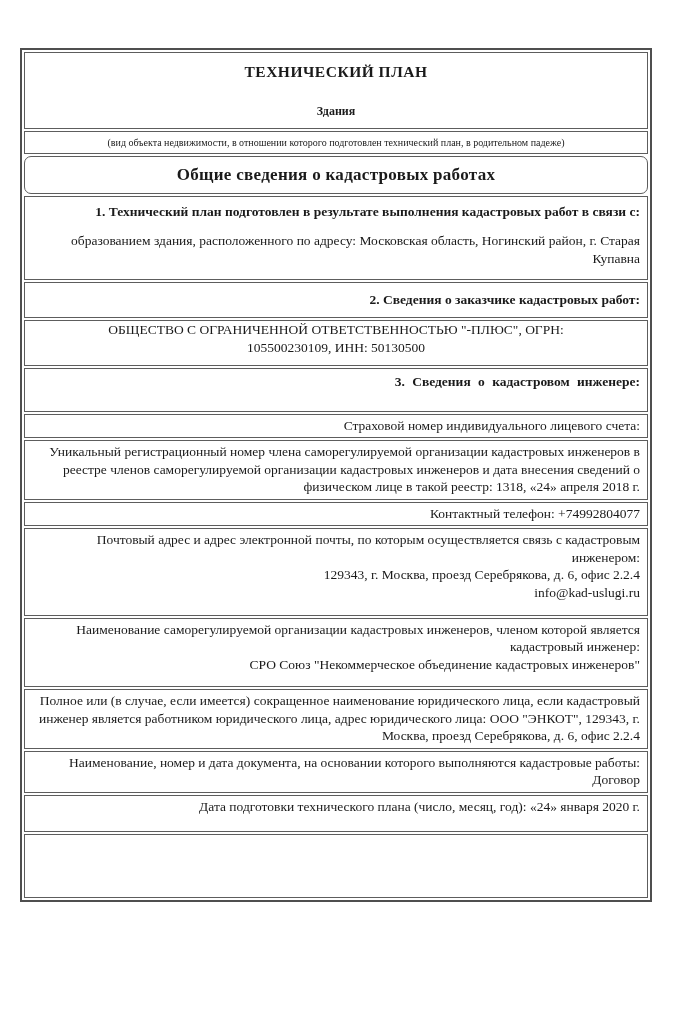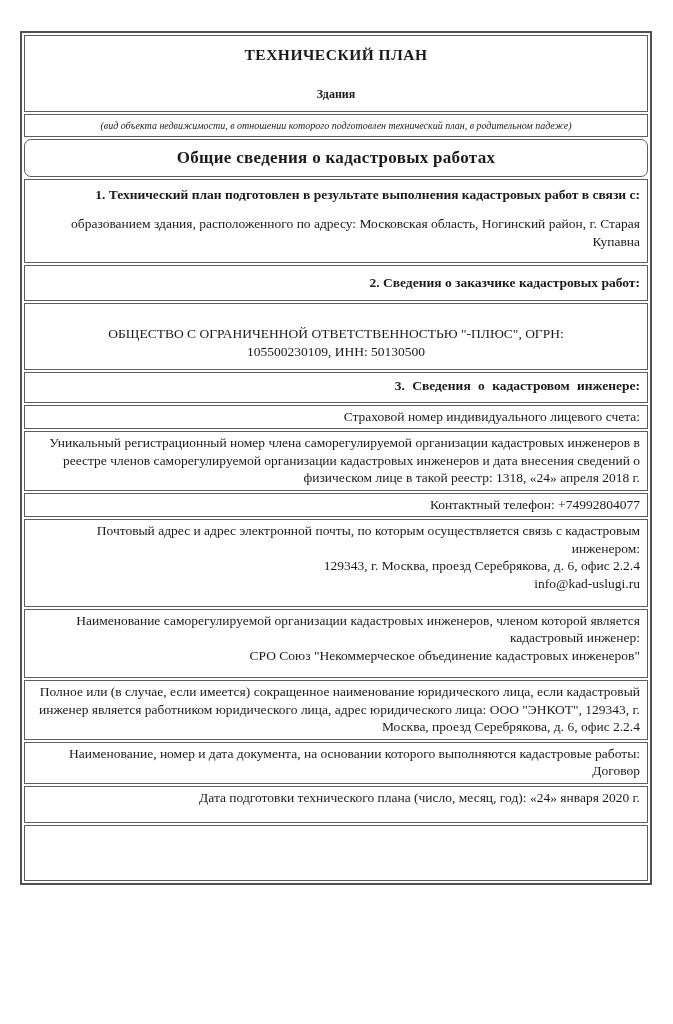--- a/index.html
+++ b/index.html
@@ -4,21 +4,21 @@
 <style>
   * { margin: 0; padding: 0; box-sizing: border-box; }
   html, body {
     width: 673px; height: 1024px;
     background: #ffffff;
     font-family: "Liberation Serif", "DejaVu Serif", serif;
     color: #1a1a1a;
   }
   .doc {
     position: absolute;
-    left: 20px; top: 31px;
+    left: 20px; top: 48px;
     width: 632px; height: 854px;
     border: 2px solid #4f4f4f;
     background: #ffffff;
     padding: 2px;
     display: flex;
     flex-direction: column;
     gap: 2px;
   }
   .cell {
     border: 1px solid #5d5d5d;
@@ -31,39 +31,38 @@
   .center { text-align: center; }
   .bold { font-weight: bold; }
   .pre { white-space: pre-line; }
 
   .cell-header { padding-top: 9px; padding-bottom: 8px; }
   .doc-title { font-size: 15.5px; font-weight: bold; letter-spacing: 0.5px; }
   .object-type { font-size: 12px; font-weight: bold; margin-top: 22px; }
 
   .cell-note {
     font-size: 10px;
-    font-style: italic;
     padding-top: 4px; padding-bottom: 4px;
   }
 
   .cell-general {
     font-size: 17px; font-weight: bold;
     padding-top: 7px; padding-bottom: 7px;
     letter-spacing: 0.3px;
     border-radius: 7px;
   }
 
   .cell-s1 { padding-top: 6px; padding-bottom: 12px; }
   .cell-s1 .s1-heading { margin-bottom: 12px; }
 
   .cell-s2h { padding-top: 8px; padding-bottom: 8px; }
 
-  .cell-customer { padding-top: 21px; padding-bottom: 9px; }
+  .cell-customer { padding-top: 0; padding-bottom: 9px; }
 
-  .cell-s3h { padding-top: 4px; padding-bottom: 7px; word-spacing: 4px; }
+  .cell-s3h { padding-top: 4px; padding-bottom: 20px; word-spacing: 4px; }
 
   .row { padding-top: 2px; padding-bottom: 3px; }
   .row.pad-b { padding-bottom: 13px; }
   .row.pad-b-lg { padding-bottom: 15px; }
 
   .cell-empty { flex: 1 1 auto; }
 </style>
 </head>
 <body>
 

